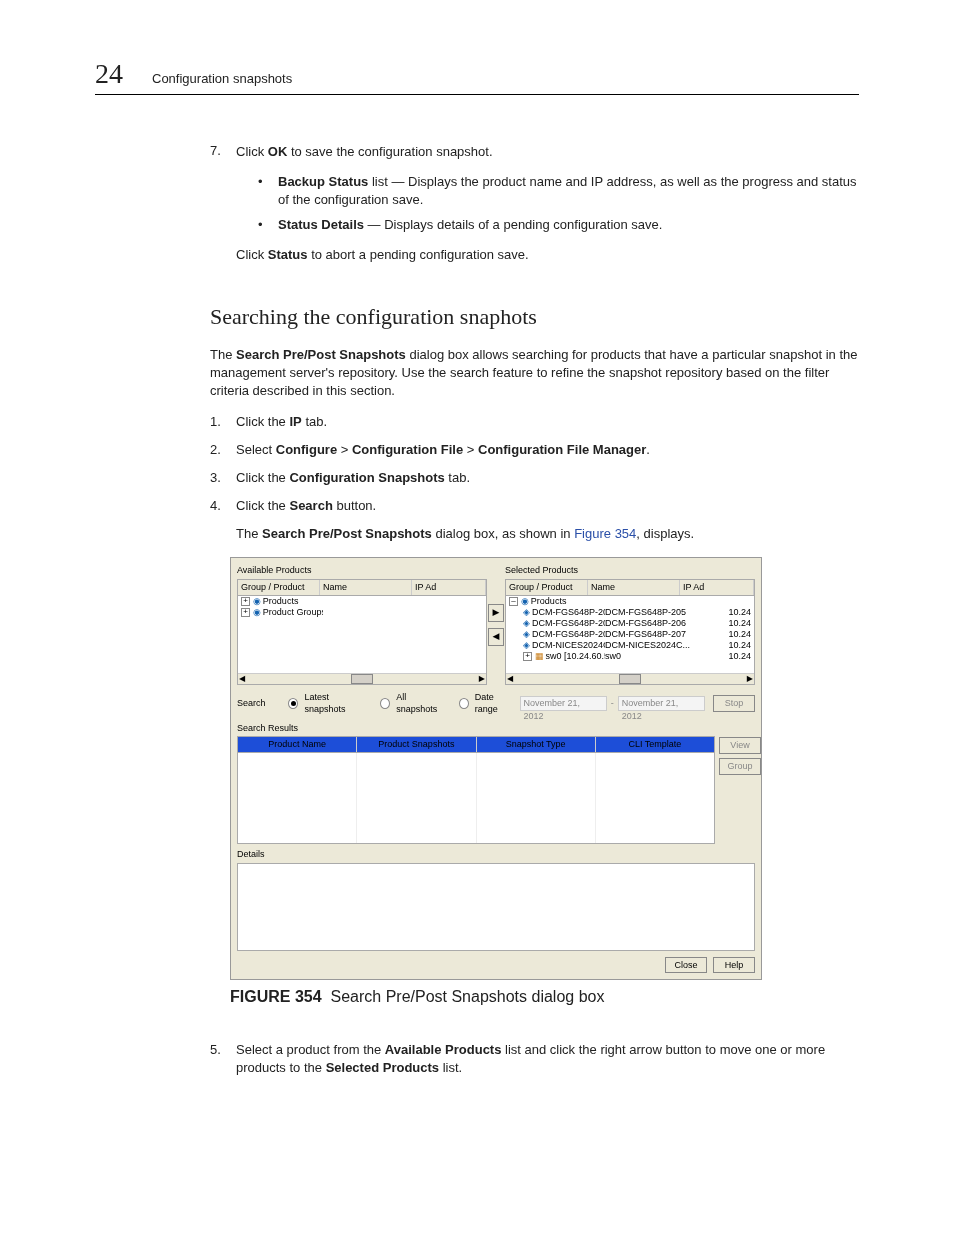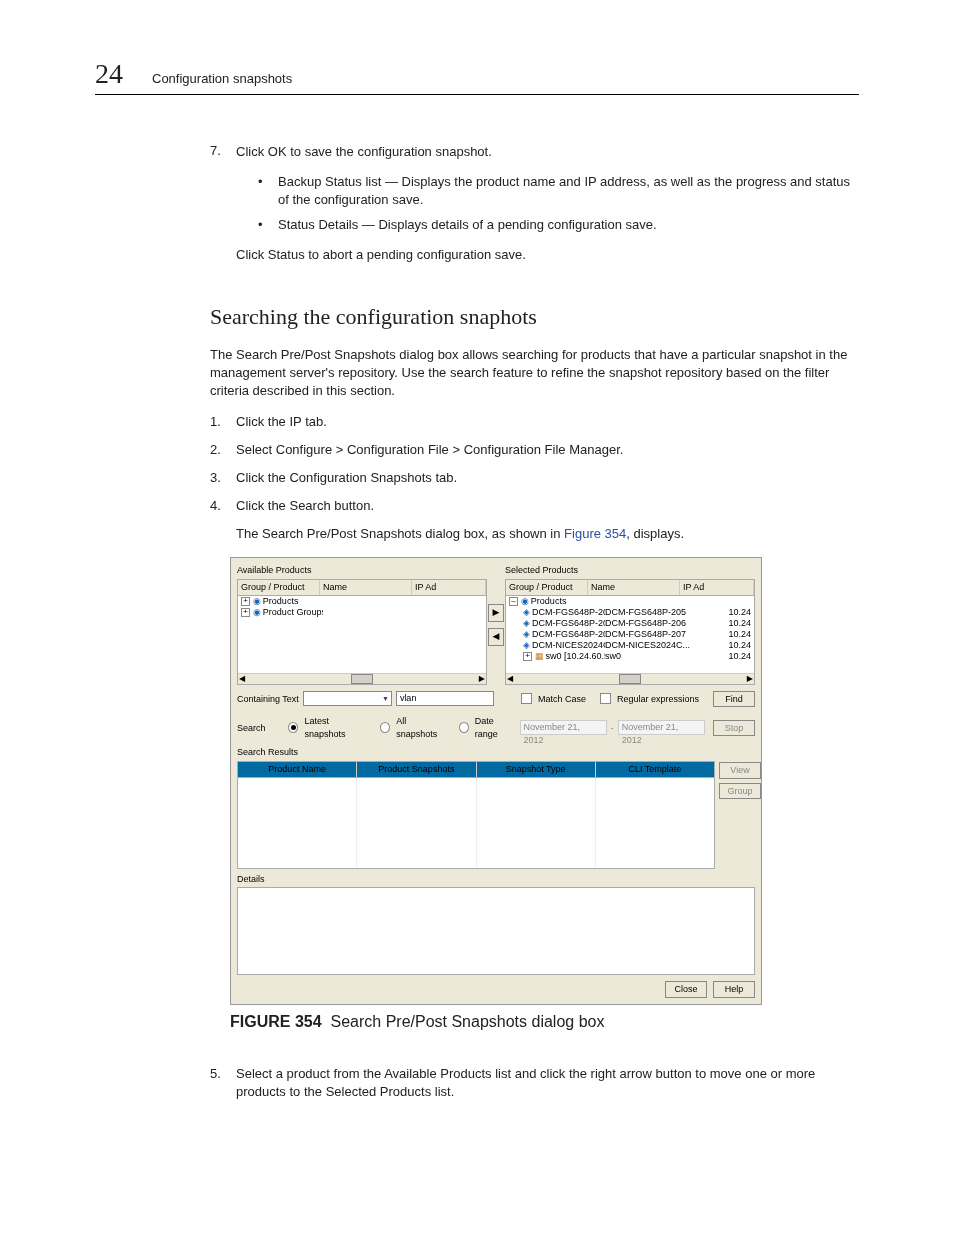--- a/index.html
+++ b/index.html
@@ -38,21 +38,21 @@
     padding: 0;
     margin: 0 0 28px 0;
   }
   ol.num7 > li {
     display: flex;
     gap: 12px;
   }
   ol.num7 .n { width: 14px; flex: none; }
   ol.num7 .c { flex: 1; }
   .p { margin: 0 0 12px 0; line-height: 1.4; }
-  b { font-weight: normal; }
+  b { font-weight: bold; }
   ul.bul {
     list-style: none;
     padding: 0;
     margin: 0 0 12px 22px;
   }
   ul.bul > li {
     display: flex;
     gap: 12px;
     margin-bottom: 6px;
     line-height: 1.4;
@@ -164,21 +164,21 @@
   .rad { width:9px; height:9px; border:1px solid #888; border-radius:50%; background:#fff; display:inline-block; vertical-align:-1px; margin-right:2px; position:relative; }
   .rad.on:after { content:""; position:absolute; left:2px; top:2px; width:5px; height:5px; background:#000; border-radius:50%; }
   .btn {
     border:1px solid #888; background:#ece9d8; padding:1px 6px; font-size:9px; min-width:28px; text-align:center;
   }
   .btn.dis { color:#888; }
   .daterange { color:#888; border:1px solid #ccc; background:#f4f4f4; padding:0 10px 0 3px; height:13px; line-height:13px; }
   .results {
     margin: 2px 6px 0 6px;
   }
-  .reshead { display:flex; border:1px solid #aaa; background:#0369a1; }
+  .reshead { display:flex; border:1px solid #aaa; background:#1d4ed8; }
   .reshead div { flex:1; text-align:center; padding:1px 3px; border-right:1px solid #ccc; font-size:9px; }
   .reshead div:last-child { border-right:none; }
   .resbody { height:90px; background:#fff; border:1px solid #aaa; border-top:none; display:flex; }
   .resbody .col { flex:1; border-right:1px solid #eee; }
   .resbody .col:last-child { border-right:none; }
   .resside { width:36px; display:flex; flex-direction:column; gap:4px; padding-top:1px; }
   .results-wrap { display:flex; gap:4px; }
   .details { margin:4px 6px 0 6px; }
   .details-box { height:86px; background:#fff; border:1px solid #aaa; }
   .dlg-footer { display:flex; justify-content:flex-end; gap:6px; padding:6px; }
@@ -314,33 +314,20 @@
               <div class="scroll">
                       <span>◀</span>
                       <span class="thumb"></span>
                       <span>▶</span>
                     </div>
             </div>
           </div>
         </div>
 
         <div class="row2">
-          <span>Containing Text</span>
-          <span class="sel"></span>
-          <span class="txt">vlan</span>
-          <span style="flex:1"></span>
-          <span class="chk"></span>
-                <span>Match Case</span>
-          <span style="width:6px"></span>
-          <span class="chk"></span>
-                <span>Regular expressions</span>
-          <span style="width:6px"></span>
-          <span class="btn">Find</span>
-        </div>
-        <div class="row2">
           <span>Search</span>
           <span style="width:16px"></span>
           <span class="rad on"></span>
                 <span>Latest snapshots</span>
           <span style="width:6px"></span>
           <span class="rad"></span>
                 <span>All snapshots</span>
           <span style="width:6px"></span>
           <span class="rad"></span>
                 <span>Date range</span>

